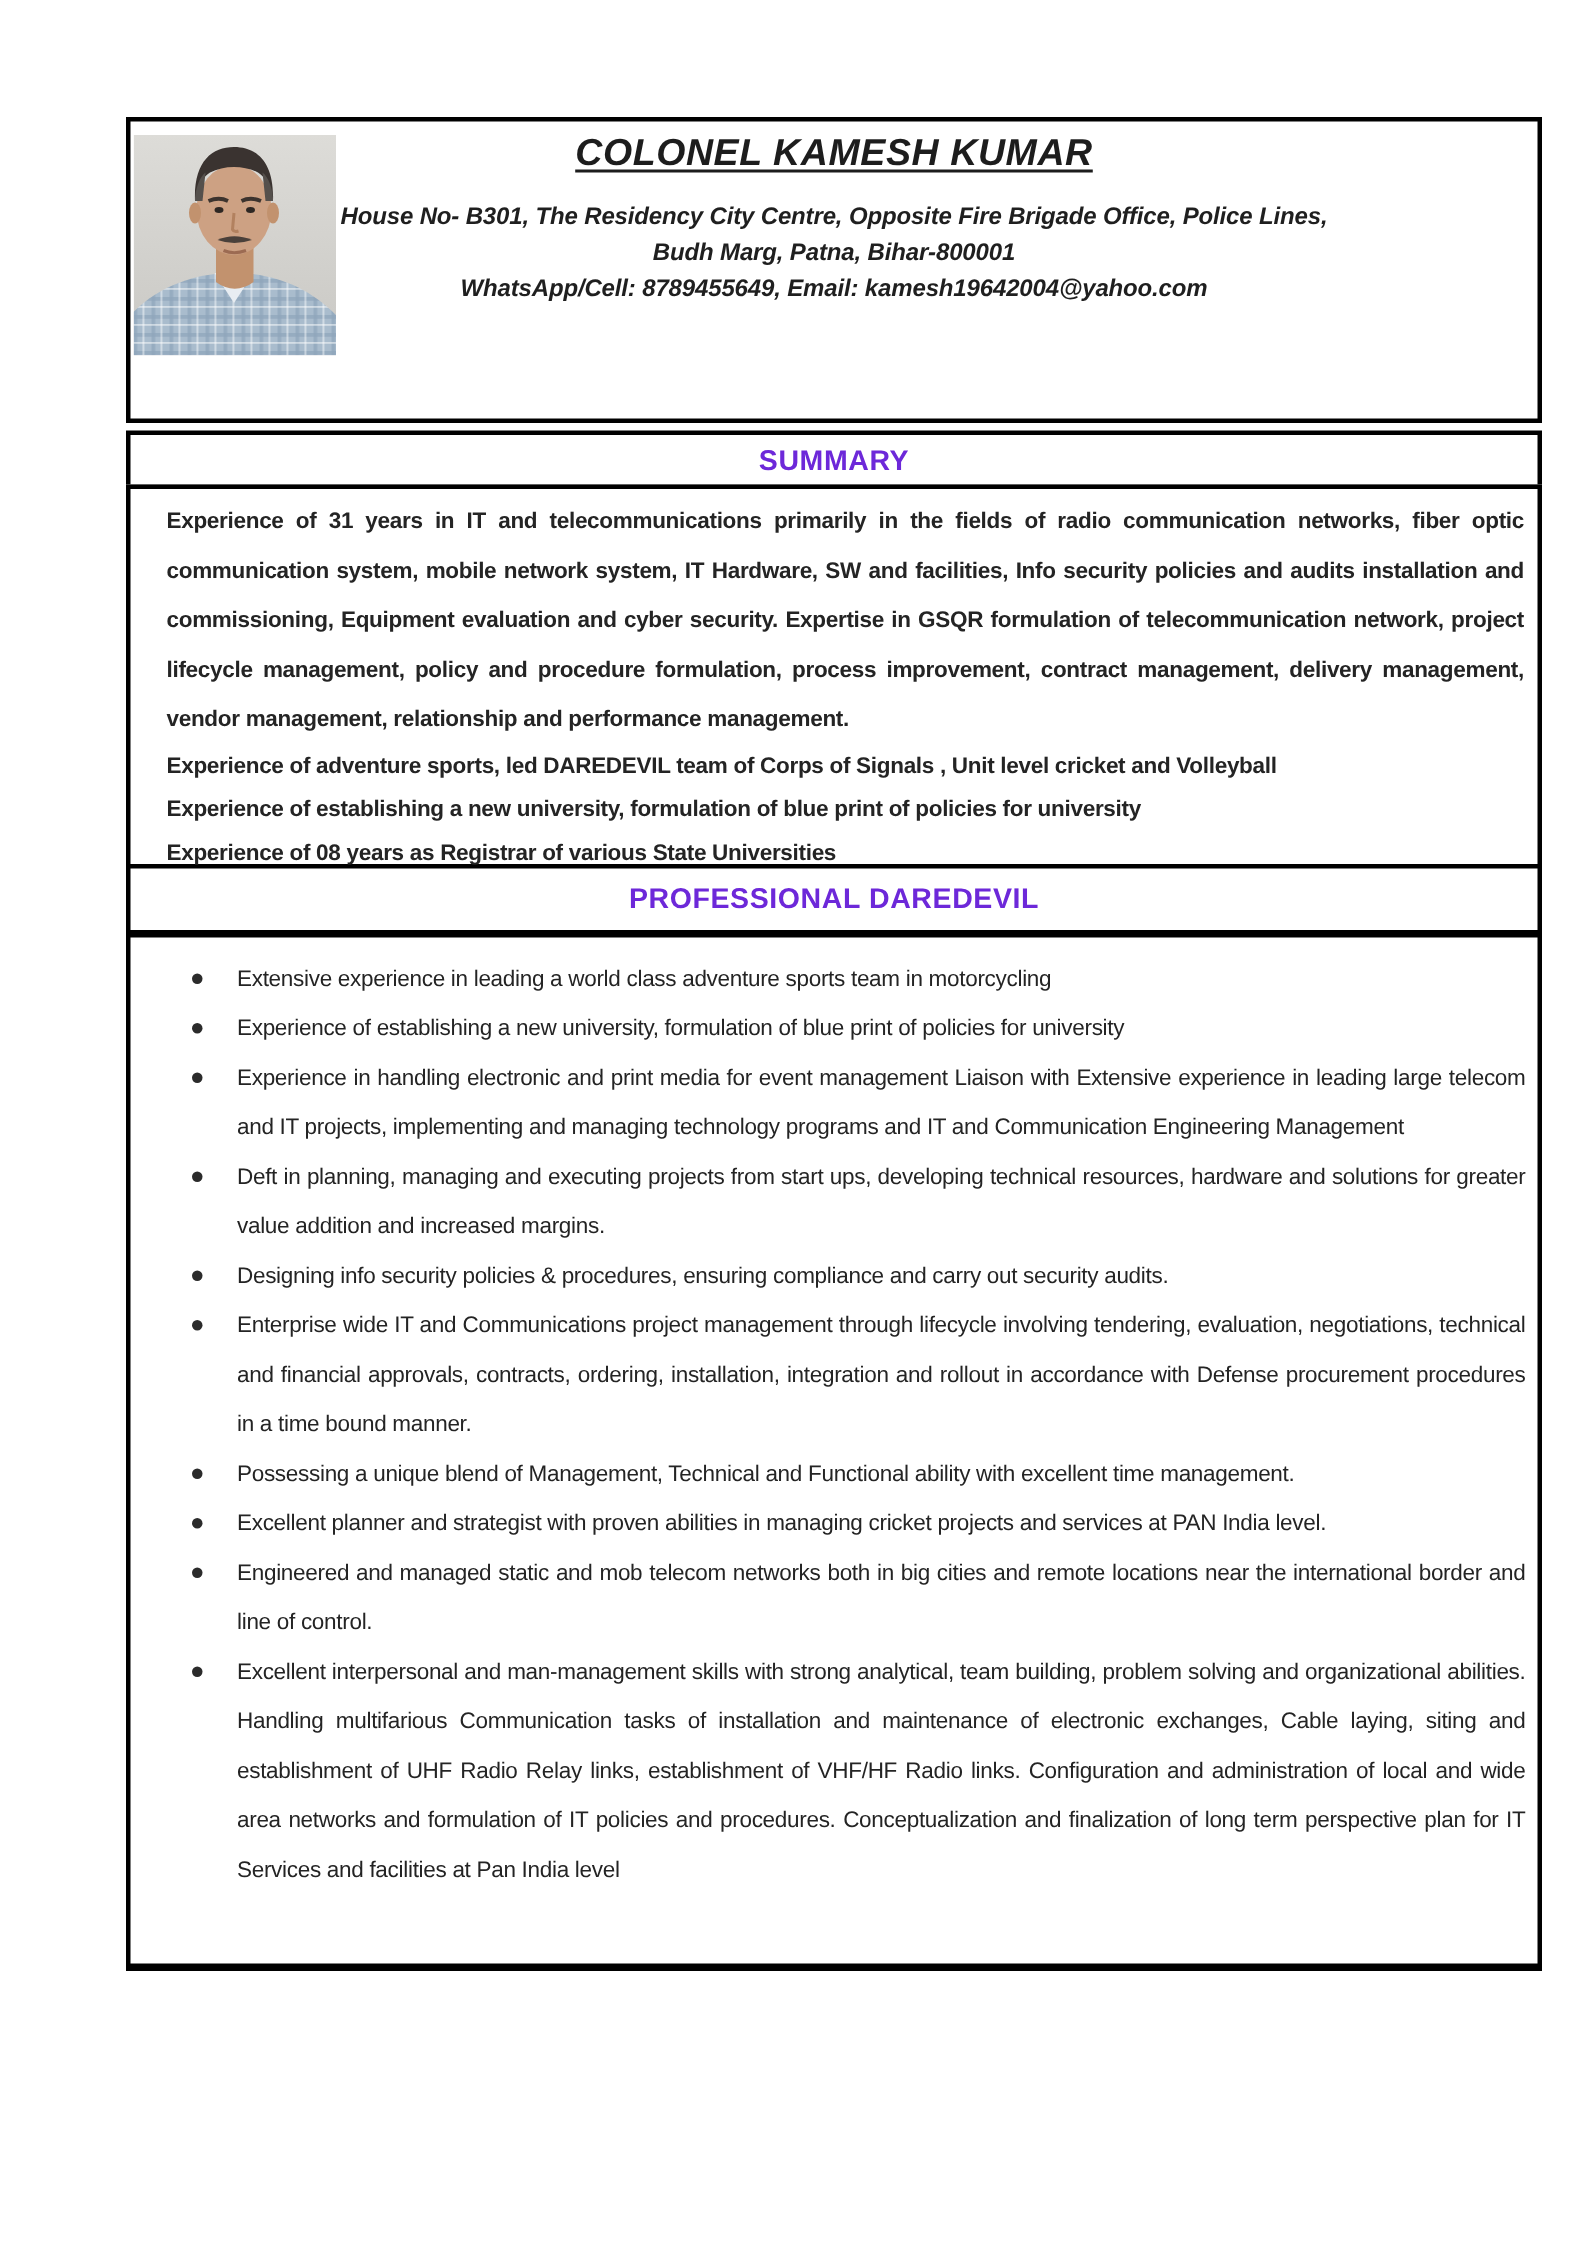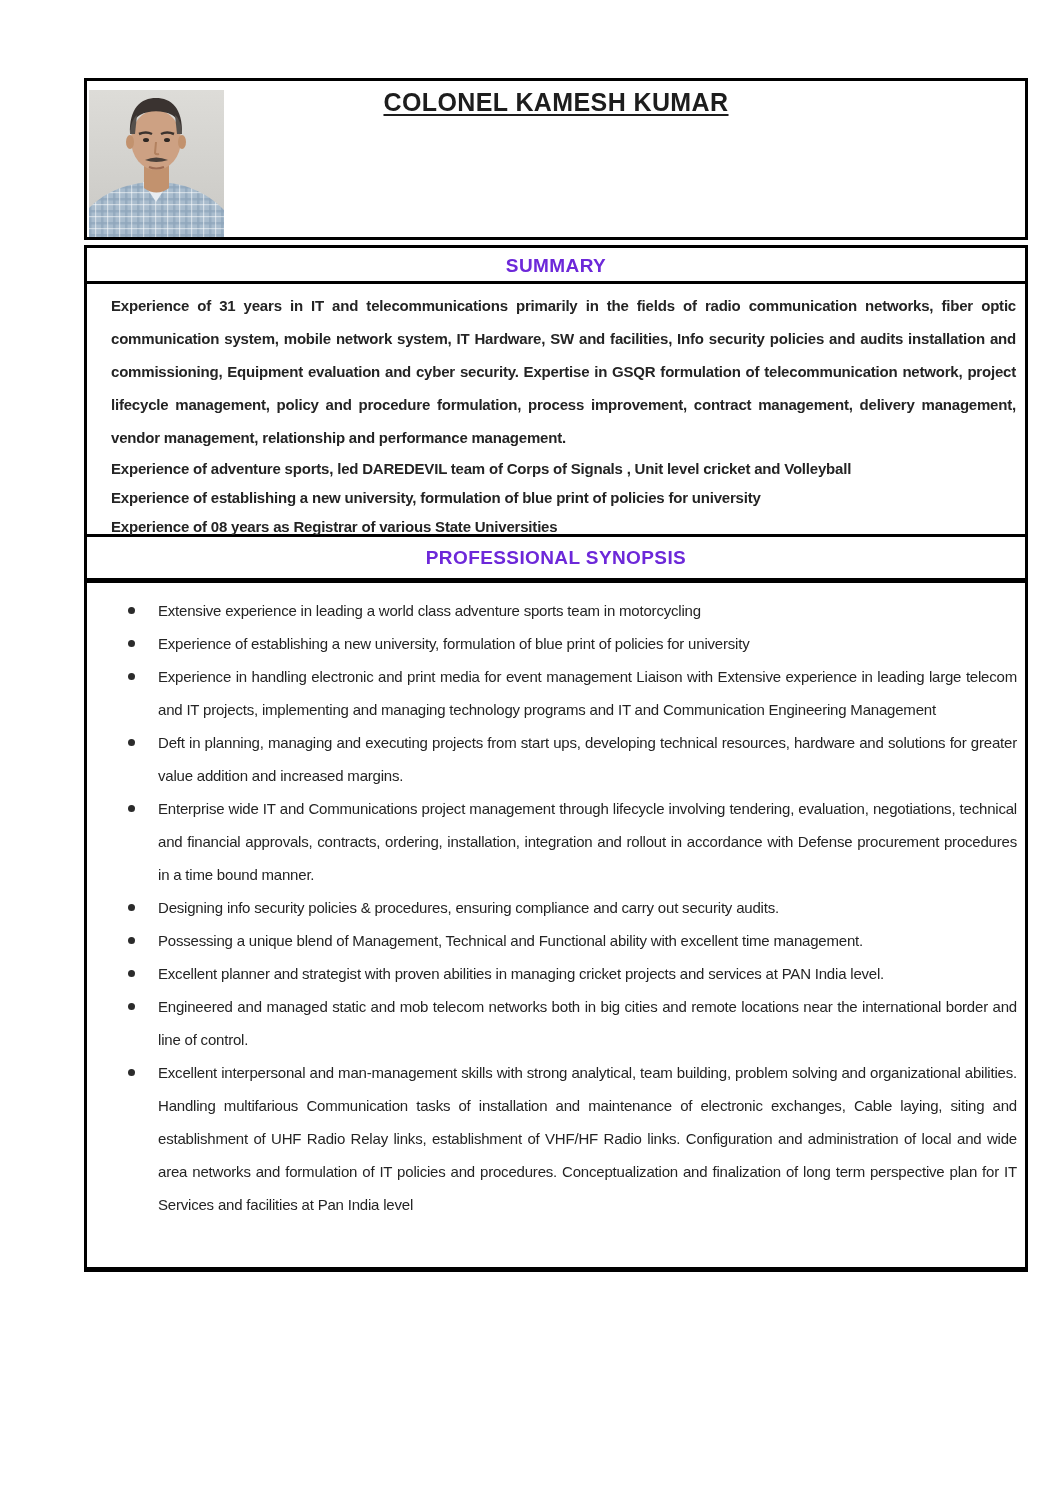--- a/index.html
+++ b/index.html
@@ -23,21 +23,22 @@
     width: 944px;
   }
   .box {
     box-sizing: border-box;
     border: 3px solid #000000;
     background: #ffffff;
   }
   
   .header-box {
     position: relative;
-    height: 162px;
+    height: 204px;
+    font-style: italic;
   }
   .photo-frame {
     position: absolute;
     left: 2px;
     top: 9px;
     width: 135px;
     height: 147px;
     overflow: hidden;
   }
   .header-text {
@@ -179,44 +180,49 @@
 
         <path d="M67,52 L66,63 Q67,65 70,64" stroke="#b2815f" stroke-width="2" fill="none"></path>
 
         <path d="M56,70 Q67,65 79,70 Q67,74 56,70 Z" fill="#4a403a"></path>
 
         <path d="M60,77 Q67,80 75,77" stroke="#9c6b52" stroke-width="2" fill="none"></path>
       </svg>
     </div>
     <div class="header-text">
       <div class="person-name">COLONEL KAMESH KUMAR</div>
+      <div class="address-block">
+        <div>House No- B301, The Residency City Centre, Opposite Fire Brigade Office, Police Lines,</div>
+        <div>Budh Marg, Patna, Bihar-800001</div>
+        <div>WhatsApp/Cell: 8789455649, Email: kamesh19642004@yahoo.com</div>
+      </div>
     </div>
   </div>
 
   <div class="gap-after-header"></div>
 
   <div class="box section-title">SUMMARY</div>
 
   <div class="box summary-body">
     <p class="summary-paragraph">Experience of 31 years in IT and telecommunications primarily in the fields of radio communication networks, fiber optic communication system, mobile network system, IT Hardware, SW and facilities, Info security policies and audits installation and commissioning, Equipment evaluation and cyber security. Expertise in GSQR formulation of telecommunication network, project lifecycle management, policy and procedure formulation, process improvement, contract management, delivery management, vendor management, relationship and performance management.</p>
     <div class="summary-extra-line">Experience of adventure sports, led DAREDEVIL team of Corps of Signals , Unit level cricket and  Volleyball</div>
     <div class="summary-extra-line">Experience of establishing a new university, formulation of blue print of policies for university</div>
     <div class="summary-extra-line">Experience of 08 years as Registrar of various State Universities</div>
   </div>
 
-  <div class="box section-title synopsis-title">PROFESSIONAL SYNOPSIS</div>
+  <div class="box section-title synopsis-title">PROFESSIONAL DAREDEVIL</div>
 
   <div class="box synopsis-body">
     <ul class="bullet-list">
       <li><span class="bullet-dot"></span><span>Extensive experience in leading a world class adventure sports team in motorcycling</span></li>
       <li><span class="bullet-dot"></span><span>Experience of establishing a new university, formulation of blue print of policies for university</span></li>
       <li><span class="bullet-dot"></span><span>Experience in handling electronic and print media for event management Liaison with Extensive experience in leading large telecom and IT projects, implementing and managing technology programs and IT and Communication Engineering Management</span></li>
       <li><span class="bullet-dot"></span><span>Deft in planning, managing and executing projects from start ups, developing technical resources, hardware and solutions for greater value addition and increased margins.</span></li>
+      <li><span class="bullet-dot"></span><span>Designing info security policies &amp; procedures, ensuring compliance and carry out security audits.</span></li>
       <li><span class="bullet-dot"></span><span>Enterprise wide IT and Communications project management through lifecycle involving tendering, evaluation, negotiations, technical and financial approvals, contracts, ordering, installation, integration and rollout in accordance with Defense procurement procedures in a time bound manner.</span></li>
-      <li><span class="bullet-dot"></span><span>Designing info security policies &amp; procedures, ensuring compliance and carry out security audits.</span></li>
       <li><span class="bullet-dot"></span><span>Possessing a unique blend of Management, Technical and Functional ability with excellent time management.</span></li>
       <li><span class="bullet-dot"></span><span>Excellent planner and strategist with proven abilities in managing cricket projects and services at PAN India level.</span></li>
       <li><span class="bullet-dot"></span><span>Engineered and managed static and mob telecom networks both in big cities and remote locations near the international border and line of control.</span></li>
       <li><span class="bullet-dot"></span><span>Excellent interpersonal and man-management skills with strong analytical, team building, problem solving and organizational abilities. Handling multifarious Communication tasks of installation and maintenance of electronic exchanges, Cable laying, siting and establishment of UHF Radio Relay links, establishment of VHF/HF Radio links. Configuration and administration of local and wide area networks and formulation of IT policies and procedures. Conceptualization and finalization of long term perspective plan for IT Services and facilities at Pan India level</span></li>
     </ul>
   </div>
 
 </div>
 
 </body></html>

